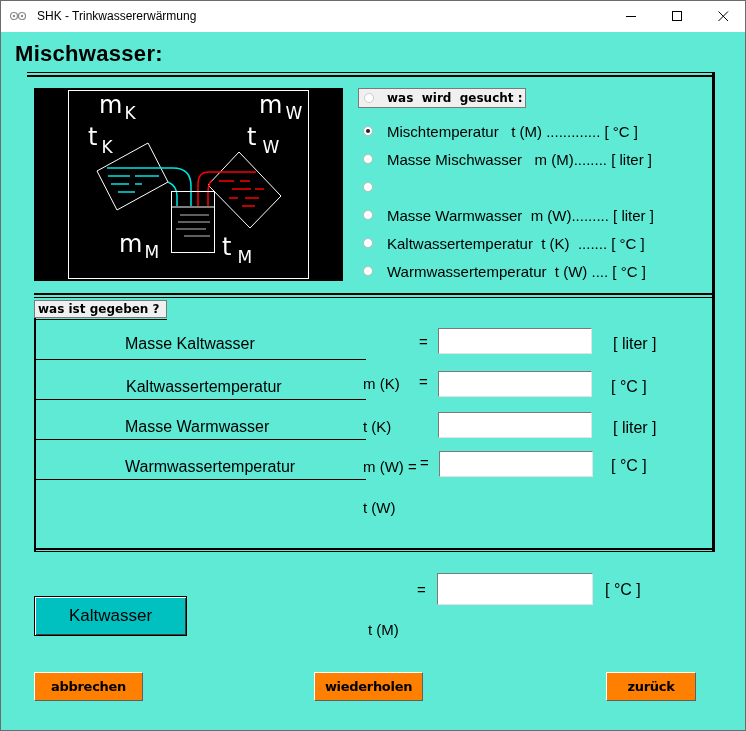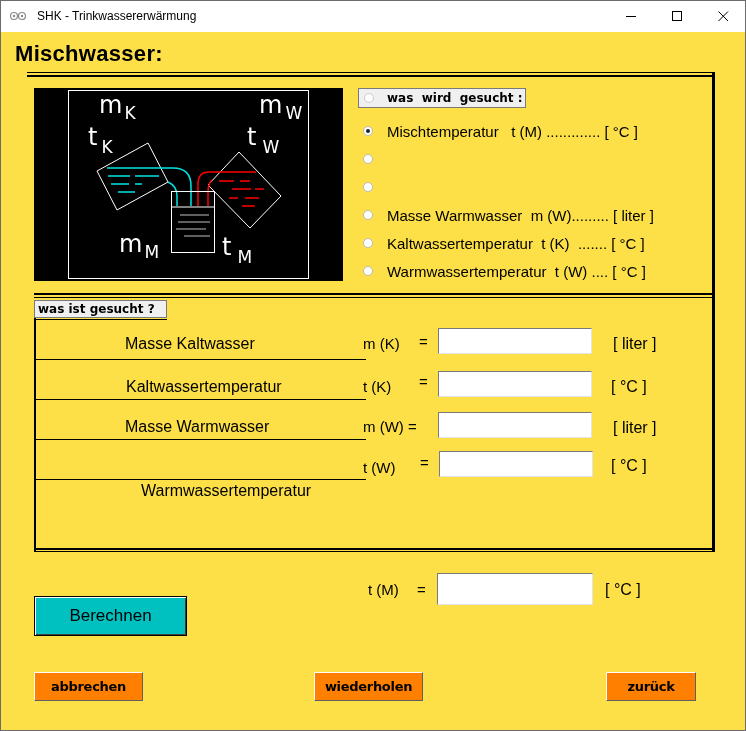--- a/index.html
+++ b/index.html
@@ -1,36 +1,36 @@
 <!DOCTYPE html>
 <html><head>
 <meta charset="utf-8">
 <style>
   html, body { margin:0; padding:0; }
   body { width:746px; height:731px; background:#f0f0f0; font-family:"Liberation Sans", sans-serif; position:relative; overflow:hidden; }
-  .window { position:absolute; left:0; top:0; width:744px; height:729px; border:1px solid #6b6b6b; background:#fde047; }
+  .window { position:absolute; left:0; top:0; width:744px; height:729px; border:1px solid #6b6b6b; background:#5eead4; }
   .titlebar { position:absolute; left:0; top:0; width:744px; height:31px; background:#ffffff; }
   .app-icon { position:absolute; left:9px; top:9px; width:16px; height:12px; }
   .title-text { position:absolute; left:36px; top:8px; font-size:12px; color:#000; }
   .wctl { position:absolute; top:0; width:46px; height:31px; display:flex; align-items:center; justify-content:center; }
   .wctl svg { display:block; }
   .heading { position:absolute; left:14px; top:40px; font-size:22px; font-weight:bold; color:#000; letter-spacing:0.3px; }
   .hline { position:absolute; height:2px; background:#000; }
   .vline { position:absolute; width:2px; background:#000; }
   .diagram { position:absolute; left:33px; top:87px; width:309px; height:193px; background:#000; }
   .diagram-inner { position:absolute; left:34px; top:2px; width:241px; height:189px; border:1px solid #fff; box-sizing:border-box; }
   .lbl { position:absolute; color:#fff; font-family:"DejaVu Sans", sans-serif; }
   .lbl .big { font-size:24px; }
   .lbl .sub { font-size:17px; }
   .groupbox { position:absolute; background:#f0f0f0; border:1px solid #7a7a7a; font-size:12px; font-weight:bold; font-family:"DejaVu Sans", sans-serif; display:flex; align-items:center; }
   .radio-row { position:absolute; left:362px; height:22px; display:flex; align-items:center; font-size:15px; color:#000; white-space:pre; }
   .radio { width:10px; height:10px; border-radius:50%; border:1px solid #bbb; background:#fff; box-sizing:border-box; margin-right:14px; position:relative; flex:none; }
   .radio.checked::after { content:""; position:absolute; left:2px; top:2px; width:4px; height:4px; border-radius:50%; background:#222; }
   .given-label { position:absolute; font-size:16px; color:#000; white-space:pre; }
-  .sym { position:absolute; font-size:15px; color:#000; white-space:pre; }
+  .sym { position:absolute; font-size:15px; color:#000; white-space:pre;margin-top:40px; }
   .eq { position:absolute; font-size:15px; color:#000; }
   .input { position:absolute; width:154px; height:26px; background:#fff; border:1px solid #7a7a7a; border-right-color:#e3e3e3; border-bottom-color:#e3e3e3; box-sizing:border-box; }
   .unit { position:absolute; font-size:16px; color:#000; white-space:pre; }
   .btn-calc { position:absolute; left:33px; top:595px; width:153px; height:40px; background:#00c0c0; border:1px solid #000; box-sizing:border-box; box-shadow: inset 1px 1px 0 #fff, inset -1px -1px 0 #404040; font-size:17px; color:#000; display:flex; align-items:center; justify-content:center; cursor:pointer; }
   .btn-orange { position:absolute; top:671px; height:29px; background:#ff8000; box-sizing:border-box; border:1px solid #fff; border-right-color:#606060; border-bottom-color:#606060; font-size:13px; font-weight:bold; font-family:"DejaVu Sans", sans-serif; color:#000; display:flex; align-items:center; justify-content:center; cursor:pointer; letter-spacing:-0.3px; }
 </style>
 </head>
 <body>
 
 <div class="window">
@@ -117,39 +117,40 @@
     <span class="radio" style="margin-left:5px; margin-right:13px; border-color:#ccc;"></span>
     <span style="white-space:pre;">was  wird  gesucht :</span>
   </div>
 
   <div class="radio-row" style="top:119px;">
     <span class="radio checked"></span>
     <span>Mischtemperatur   t (M) ............. [ °C ]</span>
   </div>
   <div class="radio-row" style="top:147px;">
     <span class="radio"></span>
+    <span>Masse Mischwasser   m (M)........ [ liter ]</span>
   </div>
   <div class="radio-row" style="top:175px;">
     <span class="radio"></span>
   </div>
   <div class="radio-row" style="top:203px;">
     <span class="radio"></span>
     <span>Masse Warmwasser  m (W)......... [ liter ]</span>
   </div>
   <div class="radio-row" style="top:231px;">
     <span class="radio"></span>
     <span>Kaltwassertemperatur  t (K)  ....... [ °C ]</span>
   </div>
   <div class="radio-row" style="top:259px;">
     <span class="radio"></span>
     <span>Warmwassertemperatur  t (W) .... [ °C ]</span>
   </div>
 
   <div class="groupbox" style="left:33px; top:299px; width:133px; height:18px; box-sizing:border-box; padding-left:3px;">
-    <span>was ist gesucht ?</span>
+    <span>was ist gegeben ?</span>
   </div>
   <div class="hline" style="left:33px; top:318px; width:133px; height:1px;"></div>
 
   <div class="given-label" style="left:124px; top:334px;">Masse Kaltwasser</div>
   <div class="hline" style="left:33px; top:358px; width:332px; height:1px;"></div>
   <div class="sym" style="left:362px; top:334px;">m (K)</div>
   <div class="eq" style="left:418px; top:332px;">=</div>
   <div class="input" style="left:437px; top:327px;"></div>
   <div class="unit" style="left:612px; top:334px;">[ liter ]</div>
 
@@ -159,30 +160,30 @@
   <div class="eq" style="left:418px; top:372px;">=</div>
   <div class="input" style="left:437px; top:370px;"></div>
   <div class="unit" style="left:610px; top:377px;">[ °C ]</div>
 
   <div class="given-label" style="left:124px; top:417px;">Masse Warmwasser</div>
   <div class="hline" style="left:33px; top:438px; width:332px; height:1px;"></div>
   <div class="sym" style="left:362px; top:417px;">m (W) =</div>
   <div class="input" style="left:437px; top:411px;"></div>
   <div class="unit" style="left:612px; top:418px;">[ liter ]</div>
 
-  <div class="given-label" style="left:140px; top:457px;margin-top:24px;">Warmwassertemperatur</div>
+  <div class="given-label" style="left:124px; top:457px;">Warmwassertemperatur</div>
   <div class="hline" style="left:33px; top:478px; width:332px; height:1px;"></div>
   <div class="sym" style="left:362px; top:458px;">t (W)</div>
   <div class="eq" style="left:419px; top:453px;">=</div>
   <div class="input" style="left:438px; top:450px;"></div>
   <div class="unit" style="left:610px; top:456px;">[ °C ]</div>
 
   <div class="sym" style="left:367px; top:580px;">t (M)</div>
   <div class="eq" style="left:416px; top:580px;">=</div>
   <div class="input" style="left:436px; top:572px; width:156px; height:32px;"></div>
   <div class="unit" style="left:604px; top:580px;">[ °C ]</div>
 
-  <div class="btn-calc">Berechnen</div>
+  <div class="btn-calc">Kaltwasser</div>
   <div class="btn-orange" style="left:33px; width:109px;">abbrechen</div>
   <div class="btn-orange" style="left:313px; width:109px;">wiederholen</div>
   <div class="btn-orange" style="left:605px; width:90px;">zurück</div>
 
 </div>
 
 </body></html>

